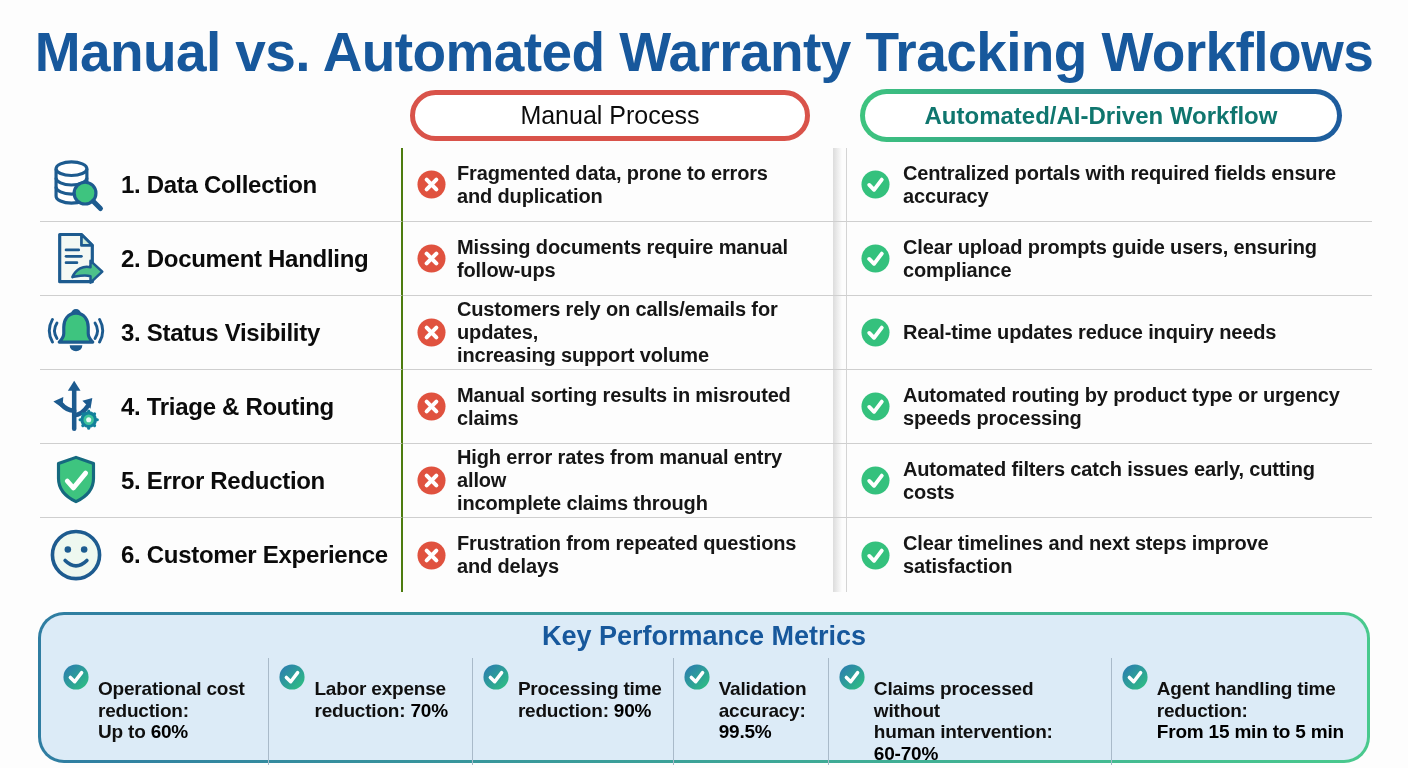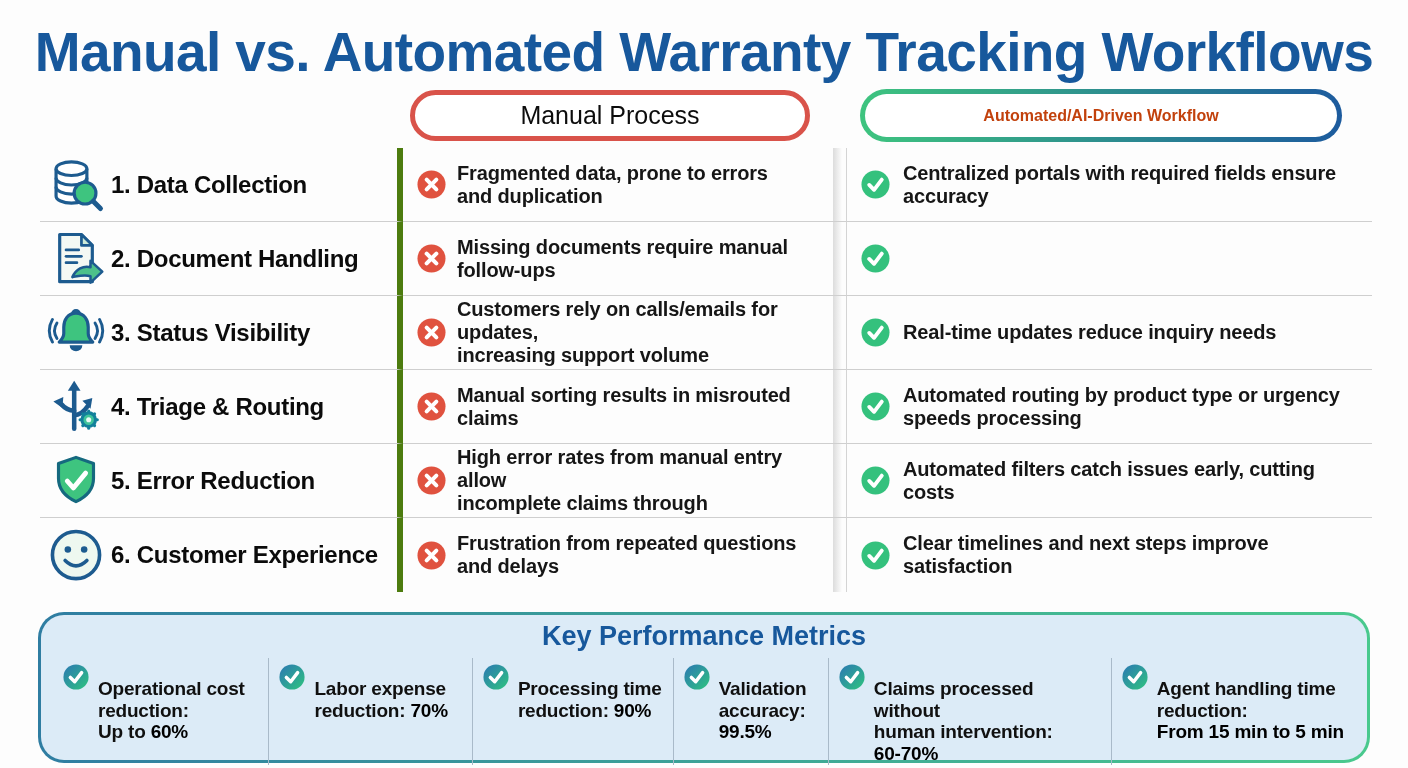--- a/index.html
+++ b/index.html
@@ -19,28 +19,28 @@
     font-size:25px; font-weight:normal; color:#0c0c0c;
   }
   .pill-auto-wrap {
     position:absolute; top:89px; left:860px; width:482px; height:53px;
     box-sizing:border-box; padding:5px; border-radius:28px;
     background:linear-gradient(90deg,#3ec47f,#1d5b9e);
   }
   .pill-auto-inner {
     width:100%; height:100%; box-sizing:border-box; border-radius:22px; background:#fff;
     display:flex; align-items:center; justify-content:center;
-    font-size:16px; font-weight:bold; color:#c2410c;
+    font-size:24px; font-weight:bold; color:#0f766e;
   }
   
   .table { position:absolute; left:40px; top:148px; width:1332px; }
   .row { display:grid; grid-template-columns:363px 430px 14px 525px; height:74px; }
   .cell { box-sizing:border-box; border-bottom:1px solid #cfcfcf; display:flex; align-items:center; }
   .row:last-child .cell { border-bottom:none; }
-  .label-cell { gap:5px; padding-left:6px; border-right:6px solid #4d7c0f; }
+  .label-cell { gap:15px; padding-left:6px; border-right:2px solid #4d7c0f; }
   .row-icon { width:60px; height:60px; flex:0 0 60px; display:flex; align-items:center; justify-content:center; }
   .row-label { font-size:24px; font-weight:bold; color:#0b0b0b; letter-spacing:-0.3px; }
   .manual-cell { gap:11px; padding-left:14px; padding-right:4px; }
   .auto-cell   { gap:13px; padding-left:14px; padding-right:4px; }
   .divider-cell {
     border-right:1px solid #d4d4d4;
     background:linear-gradient(to right,#dcdcdc,rgba(255,255,255,0) 70%);
   }
   .mark-icon { width:29px; height:29px; flex:0 0 29px; }
   .cell-text {
@@ -172,20 +172,22 @@
 follow-ups</span>
       </div>
       <div class="cell divider-cell"></div>
       <div class="cell auto-cell">
         <span class="mark-icon">
           <svg viewBox="0 0 30 30" width="29" height="29">
               <circle cx="15" cy="15" r="14.5" fill="#34c17d"></circle>
               <polyline points="8.5,15.5 13.5,20.5 21.5,10" fill="none" stroke="#fff" stroke-width="4" stroke-linecap="round" stroke-linejoin="round"></polyline>
             </svg>
         </span>
+        <span class="cell-text">Clear upload prompts guide users, ensuring
+compliance</span>
       </div>
     </div>
 
     <div class="row">
       <div class="cell label-cell">
         <span class="row-icon">
           <svg viewBox="0 0 64 64" width="58" height="58">
             <circle cx="32" cy="11" r="4" fill="#3ec47f" stroke="#1d5b8f" stroke-width="3"></circle>
             <path d="M32 10 c-9 0 -13.5 7.5 -13.5 15.5 v7 c0 4.5 -2.5 7 -5 9.5 h37 c-2.5 -2.5 -5 -5 -5 -9.5 v-7 C45.5 17.5 41 10 32 10 z" fill="#3ec47f" stroke="#1d5b8f" stroke-width="3.5" stroke-linejoin="round"></path>
             <path d="M25 45.5 a7 6.5 0 0 0 14 0 z" fill="#1d5b8f"></path>

